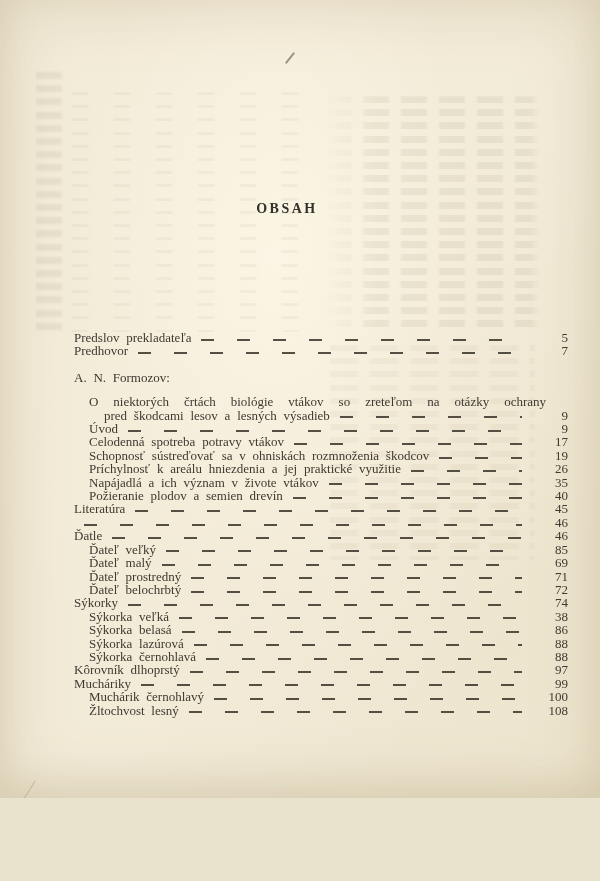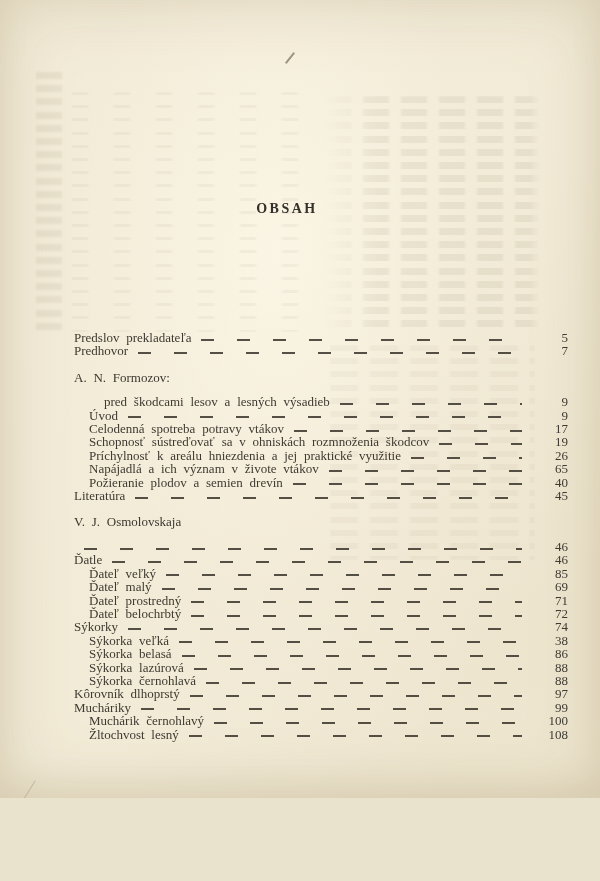--- a/index.html
+++ b/index.html
@@ -144,20 +144,21 @@
         <span class="toc-label ind0">Predslov prekladateľa</span>
         <span class="leader"></span>
         <span class="pagenum">5</span>
       </div>
       <div class="toc-row">
         <span class="toc-label ind0">Predhovor</span>
         <span class="leader"></span>
         <span class="pagenum">7</span>
       </div>
       <div class="toc-heading">A. N. Formozov:</div>
+      <div class="toc-line1 ind1">O niektorých črtách biológie vtákov so zreteľom na otázky ochrany</div>
       <div class="toc-row">
         <span class="toc-label ind2">pred škodcami lesov a lesných výsadieb</span>
         <span class="leader"></span>
         <span class="pagenum">9</span>
       </div>
       <div class="toc-row">
         <span class="toc-label ind1">Úvod</span>
         <span class="leader"></span>
         <span class="pagenum">9</span>
       </div>
@@ -172,33 +173,32 @@
         <span class="pagenum">19</span>
       </div>
       <div class="toc-row">
         <span class="toc-label ind1">Príchylnosť k areálu hniezdenia a jej praktické využitie</span>
         <span class="leader"></span>
         <span class="pagenum">26</span>
       </div>
       <div class="toc-row">
         <span class="toc-label ind1">Napájadlá a ich význam v živote vtákov</span>
         <span class="leader"></span>
-        <span class="pagenum">65</span>
+        <span class="pagenum">35</span>
       </div>
       <div class="toc-row">
         <span class="toc-label ind1">Požieranie plodov a semien drevín</span>
         <span class="leader"></span>
         <span class="pagenum">40</span>
       </div>
       <div class="toc-row">
         <span class="toc-label ind0">Literatúra</span>
         <span class="leader"></span>
         <span class="pagenum">45</span>
       </div>
-      <div class="toc-heading">V. J. Osmolovskaja</div>
       <div class="toc-row">
         <span class="leader"></span>
         <span class="pagenum">46</span>
       </div>
       <div class="toc-row">
         <span class="toc-label ind0">Ďatle</span>
         <span class="leader"></span>
         <span class="pagenum">46</span>
       </div>
       <div class="toc-row">

